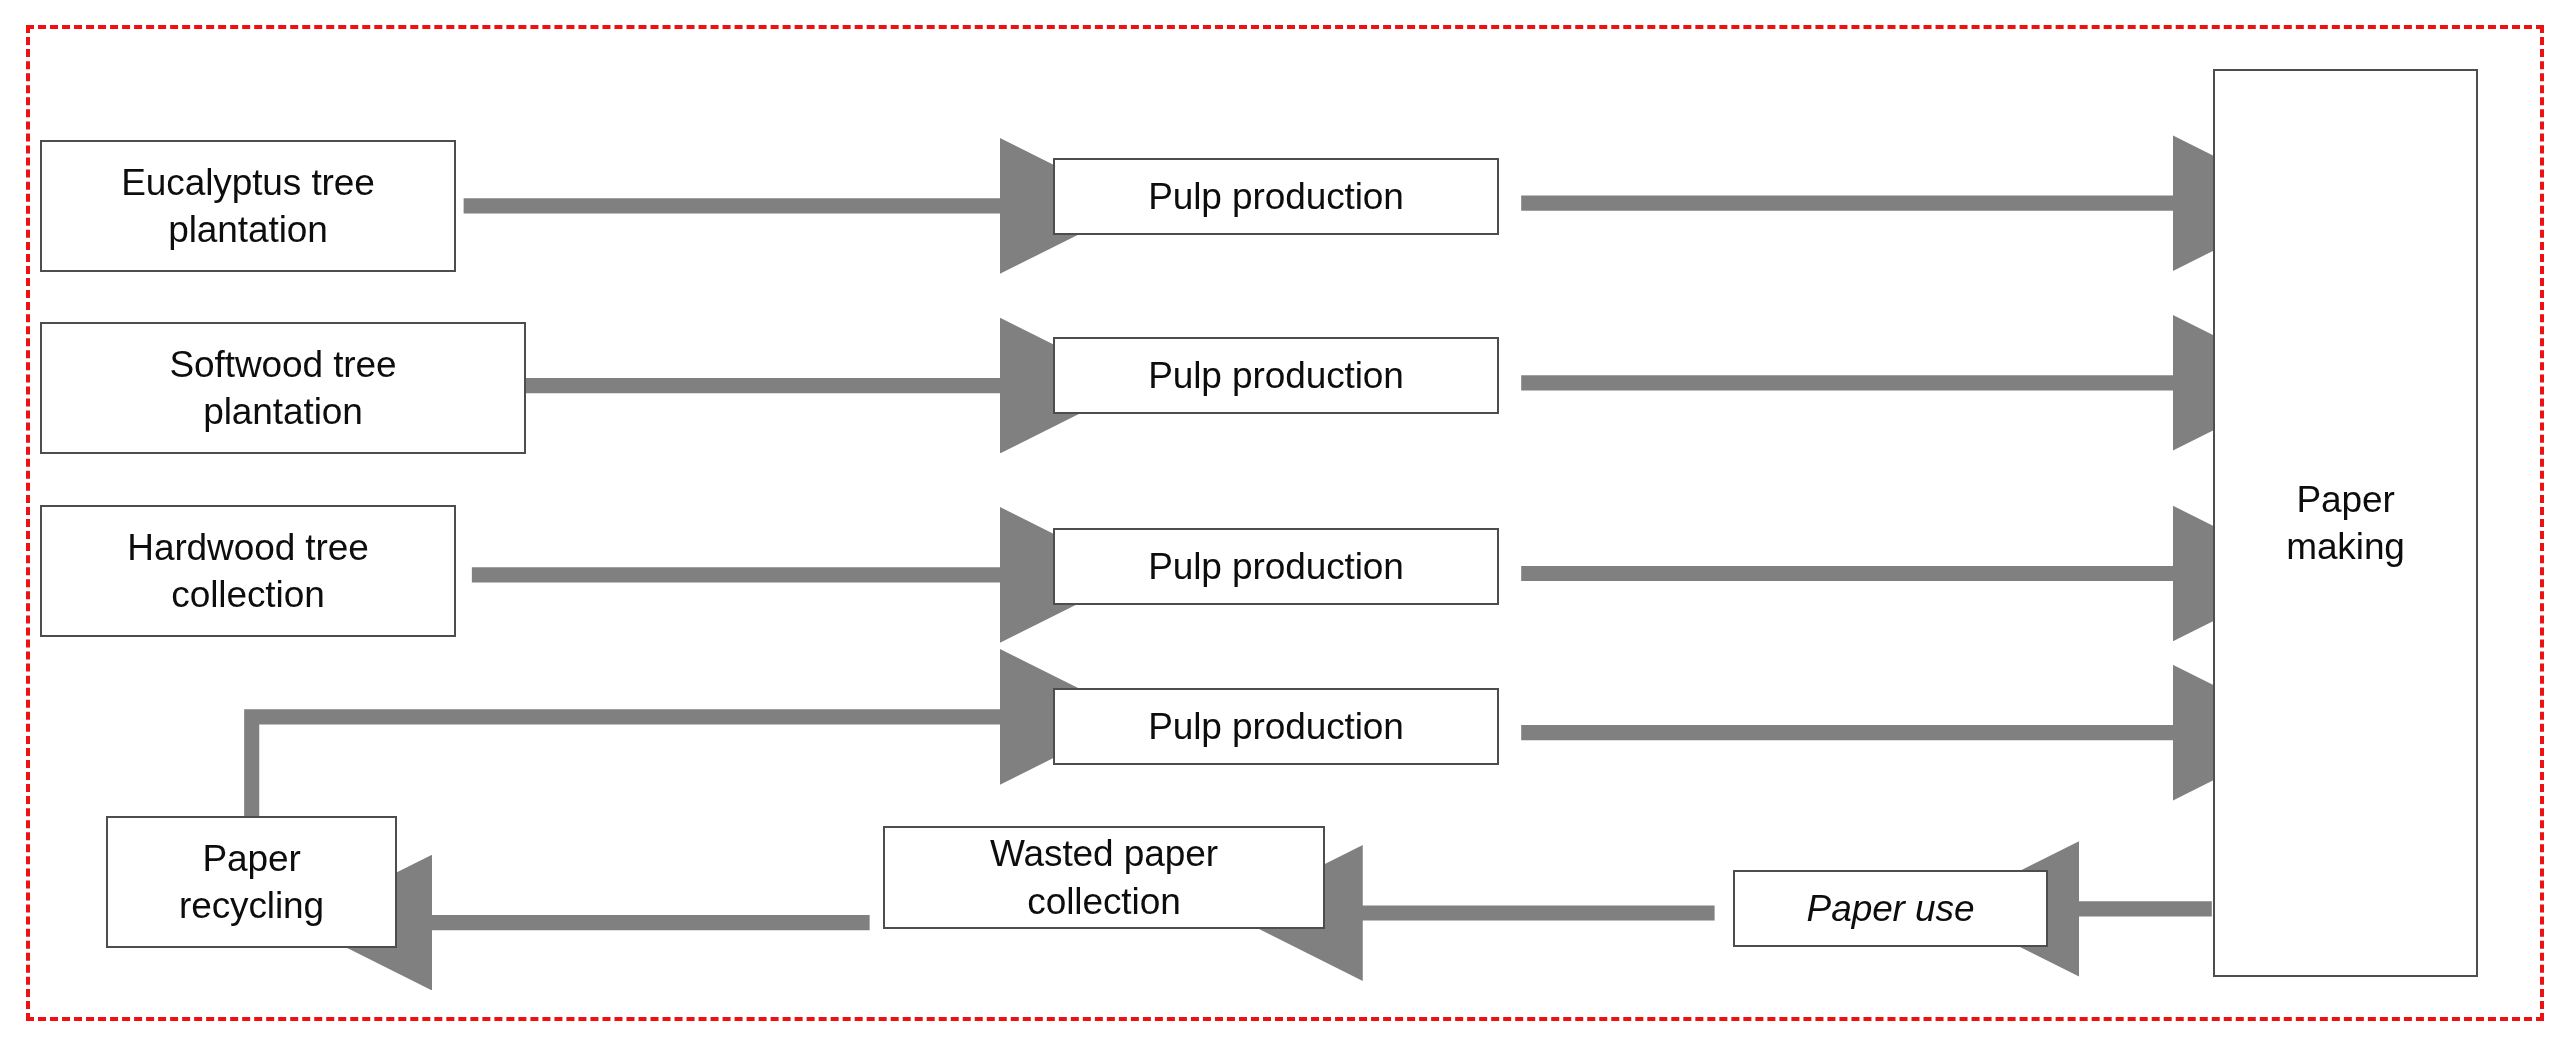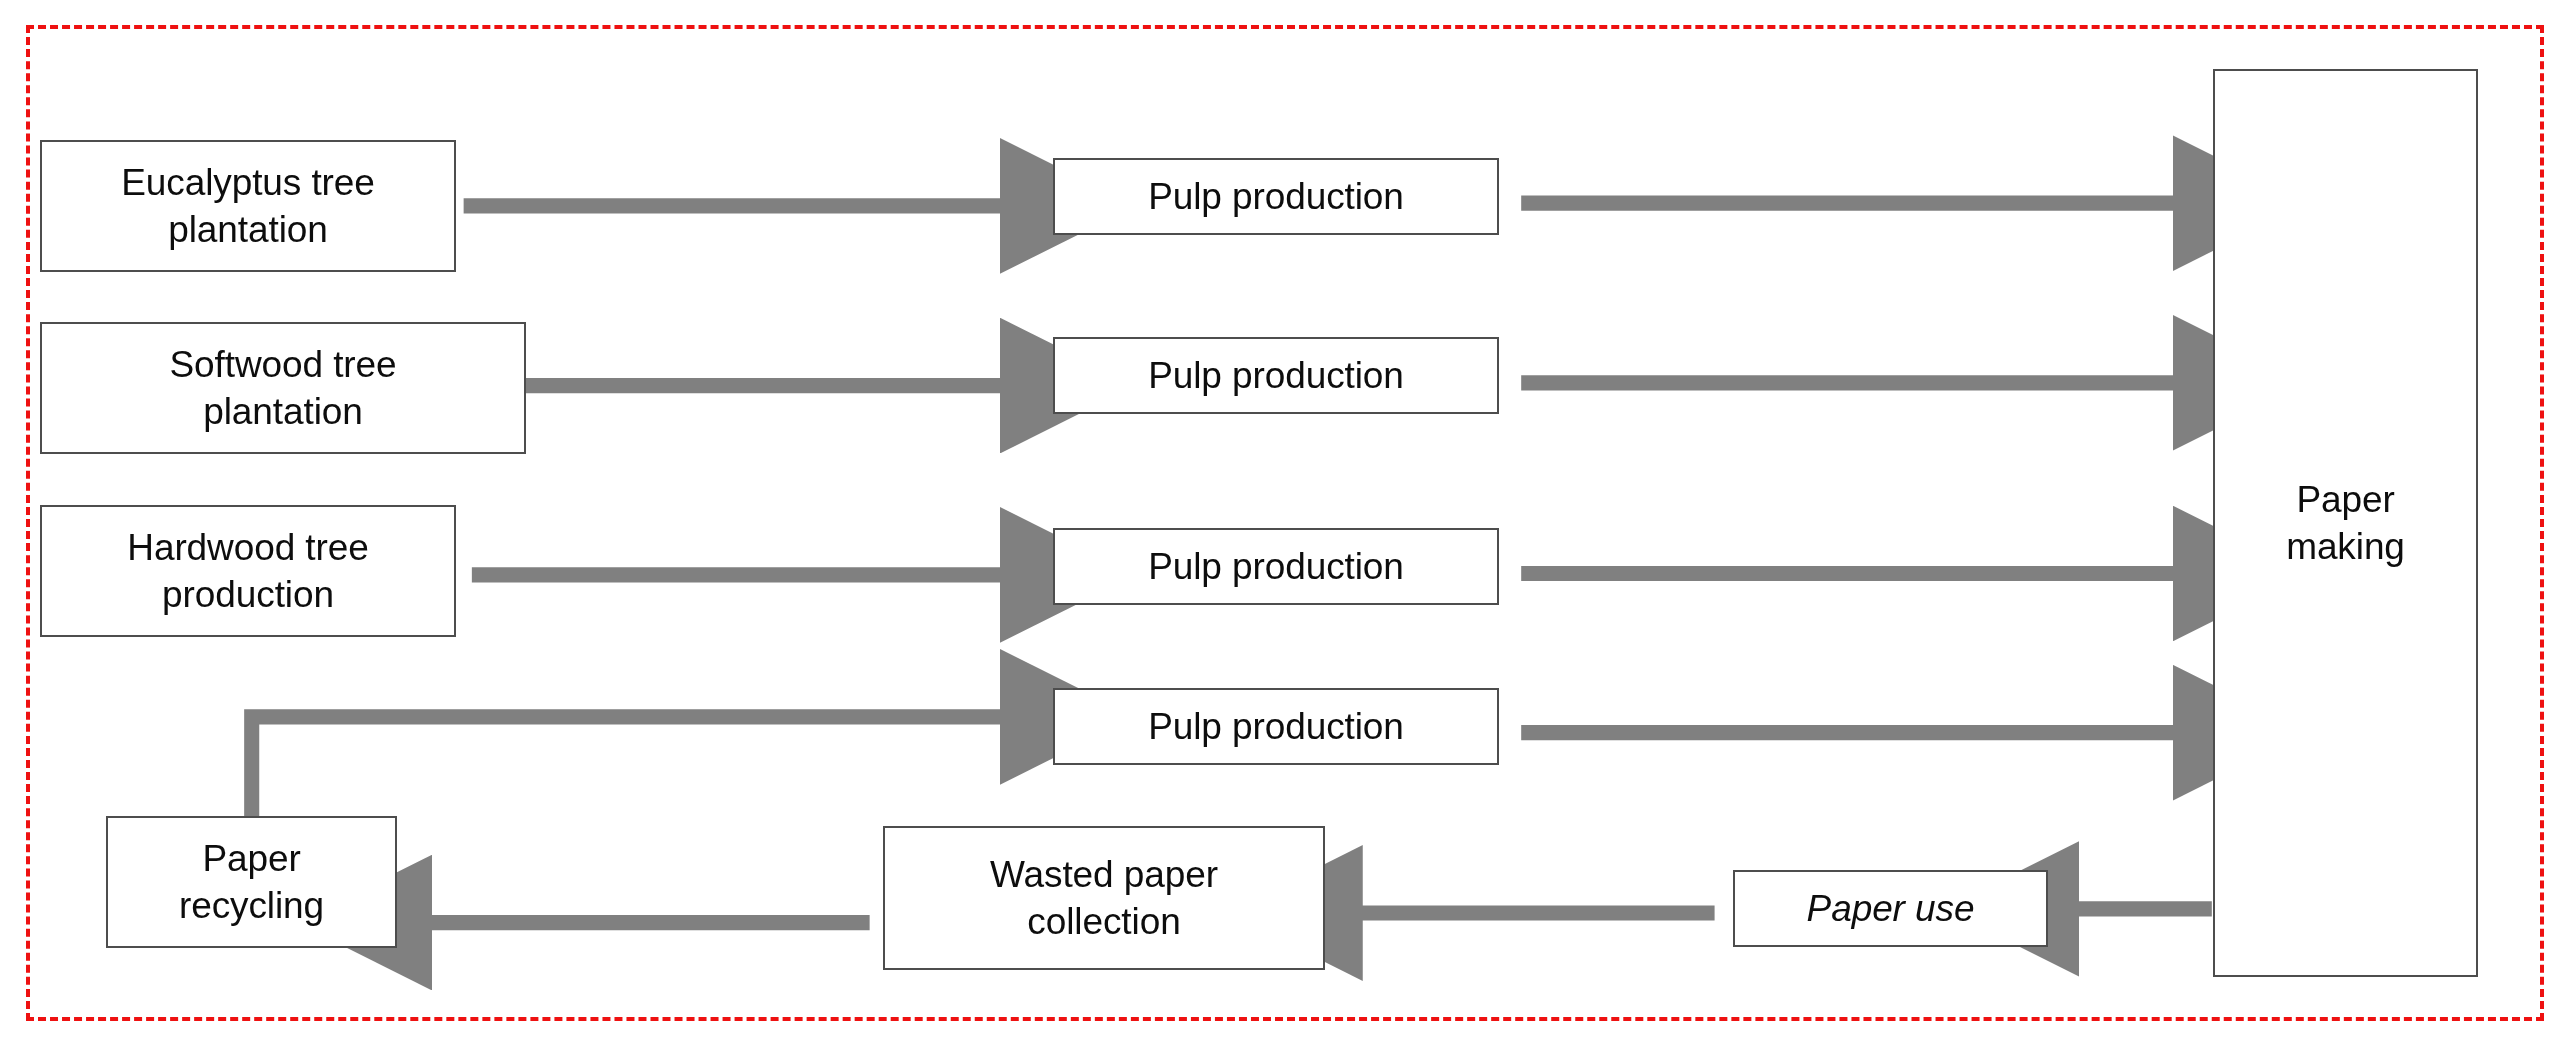--- a/index.html
+++ b/index.html
@@ -92,21 +92,21 @@
 plantation</span>
   </div>
 
   <div class="node" style="left:40px; top:322px; width:486px; height:132px;">
     <span class="lbl">Softwood tree
 plantation</span>
   </div>
 
   <div class="node" style="left:40px; top:505px; width:416px; height:132px;">
     <span class="lbl">Hardwood tree
-production</span>
+collection</span>
   </div>
 
   <div class="node" style="left:1053px; top:158px; width:446px; height:77px;">
     <span class="lbl">Pulp production</span>
   </div>
 
   <div class="node" style="left:1053px; top:337px; width:446px; height:77px;">
     <span class="lbl">Pulp production</span>
   </div>
 
@@ -120,21 +120,21 @@
 
   <div class="node" style="left:2213px; top:69px; width:265px; height:908px;">
     <span class="lbl">Paper
 making</span>
   </div>
 
   <div class="node" style="left:1733px; top:870px; width:315px; height:77px;font-style:italic;">
     <span class="lbl">Paper use</span>
   </div>
 
-  <div class="node" style="left:883px; top:826px; width:442px; height:144px;">
+  <div class="node" style="left:883px; top:826px; width:442px; height:103px;">
     <span class="lbl">Wasted paper
 collection</span>
   </div>
 
   <div class="node" style="left:106px; top:816px; width:291px; height:132px;">
     <span class="lbl">Paper
 recycling</span>
   </div>
 
 </div>

